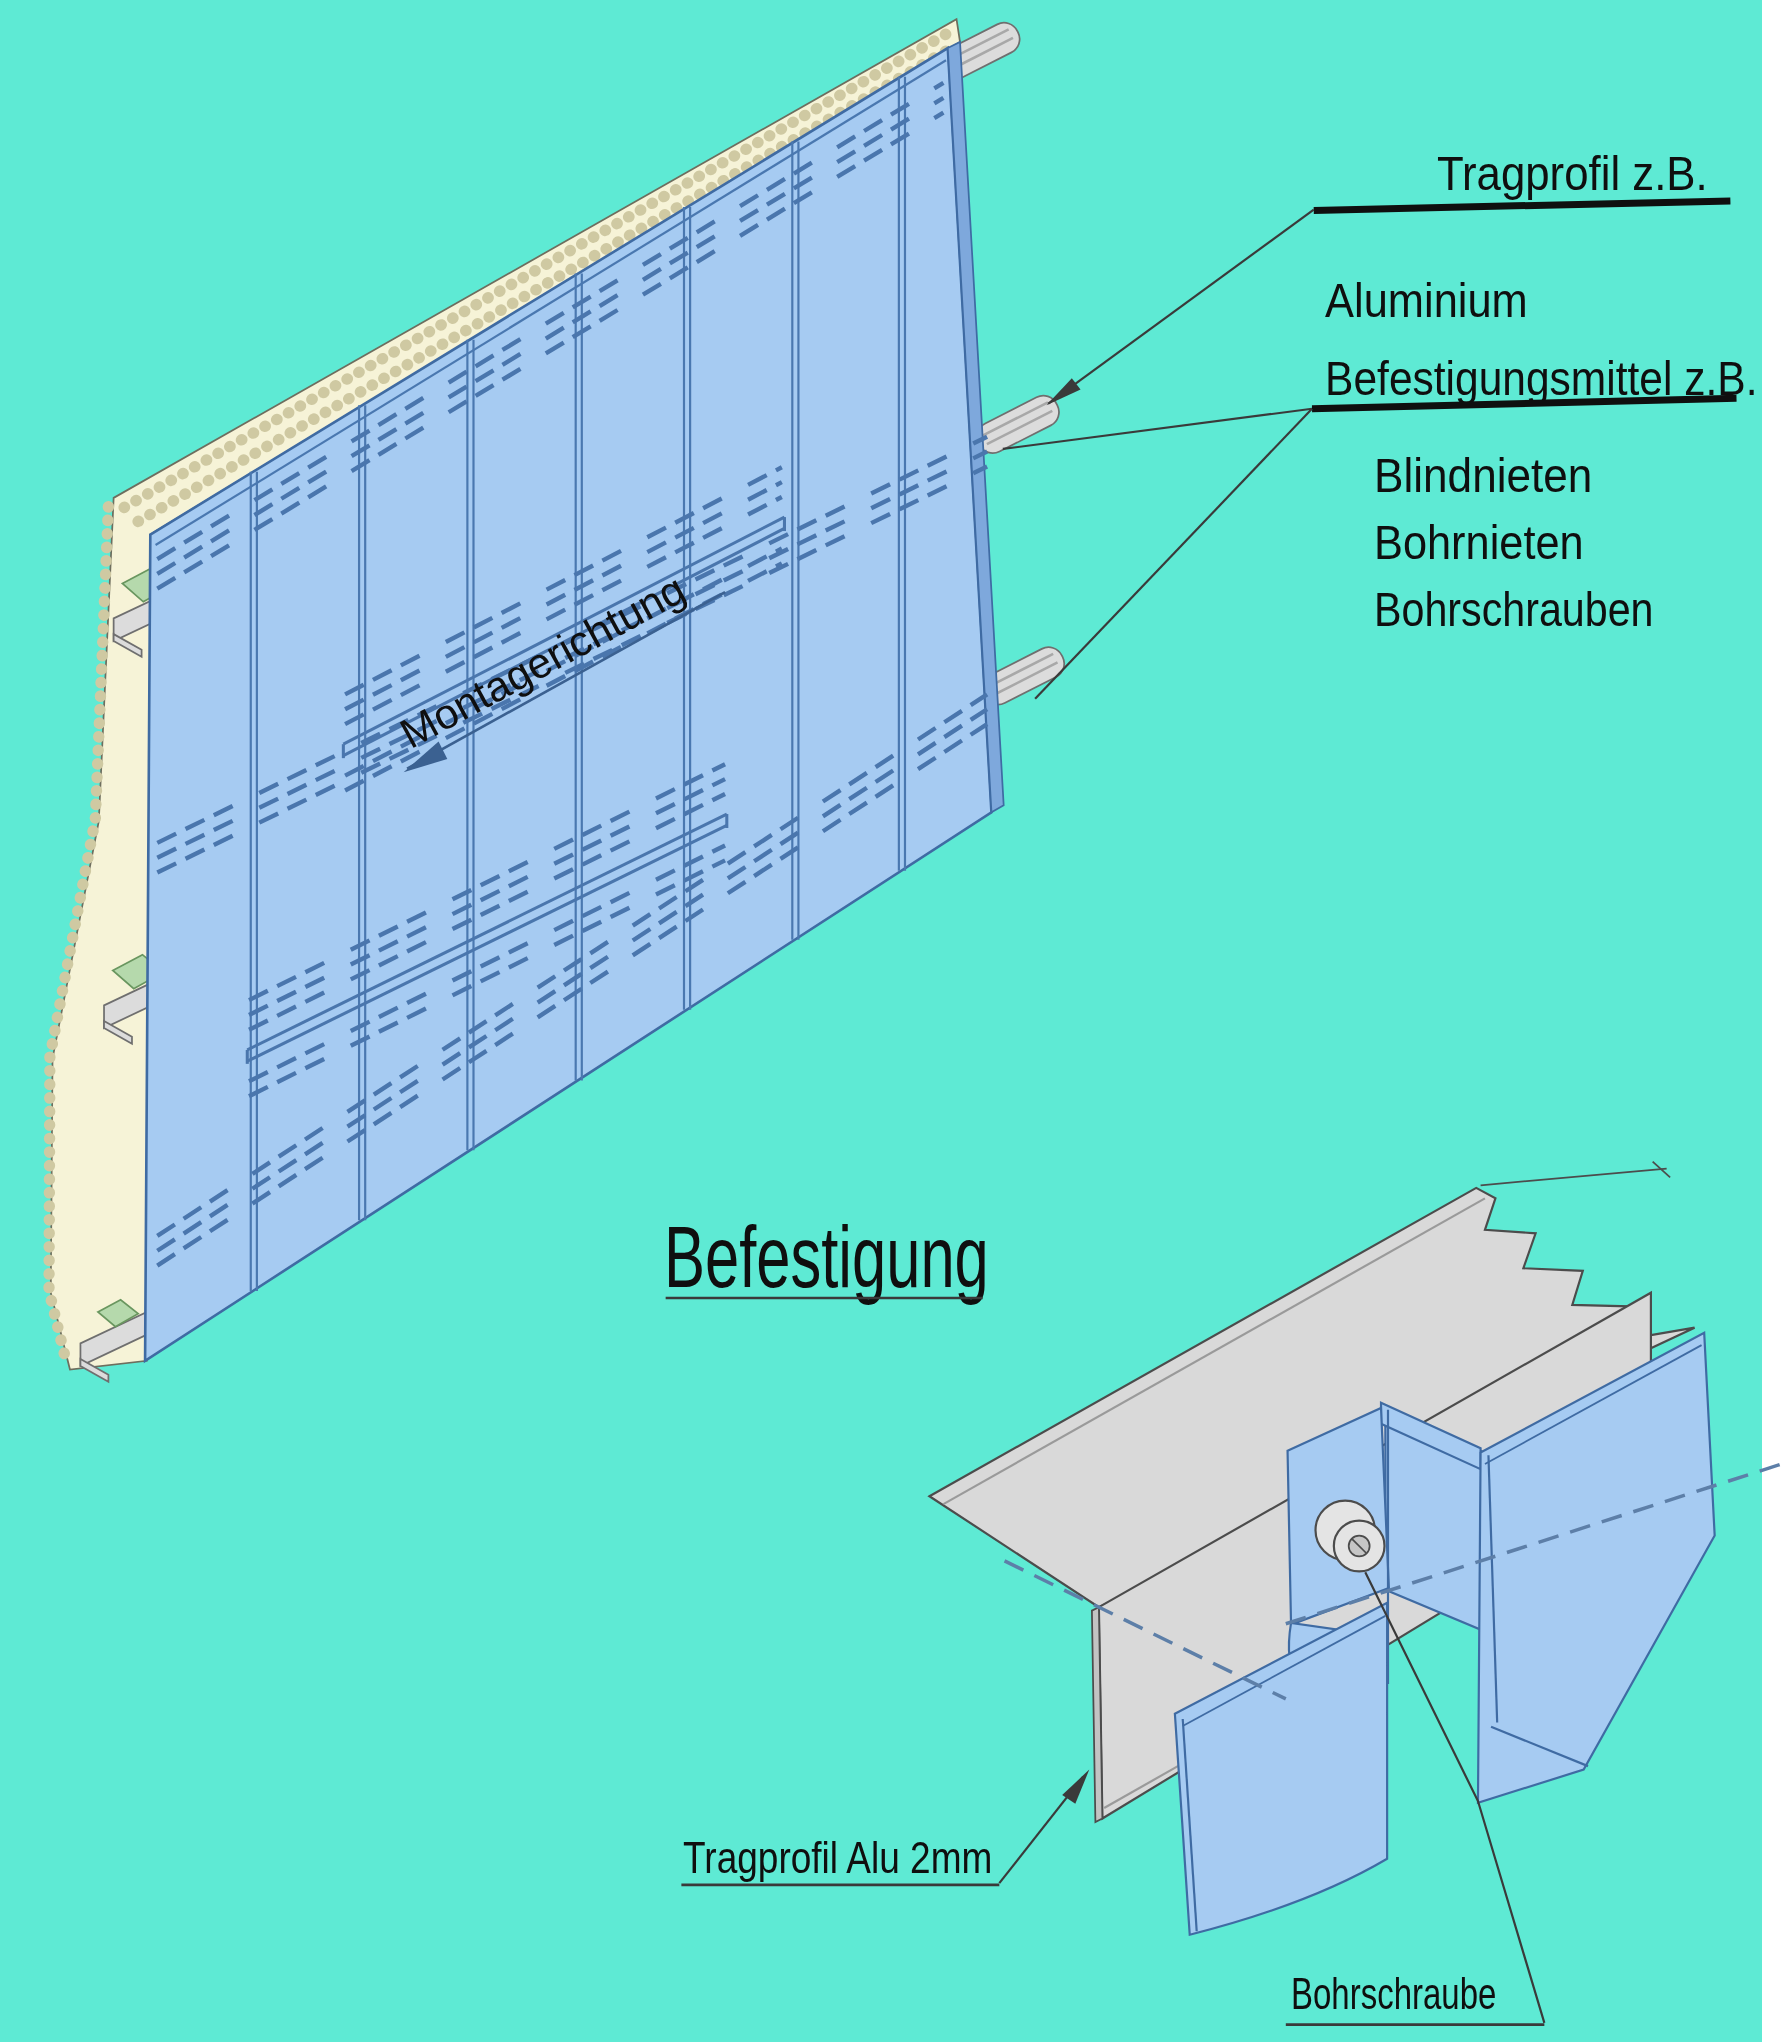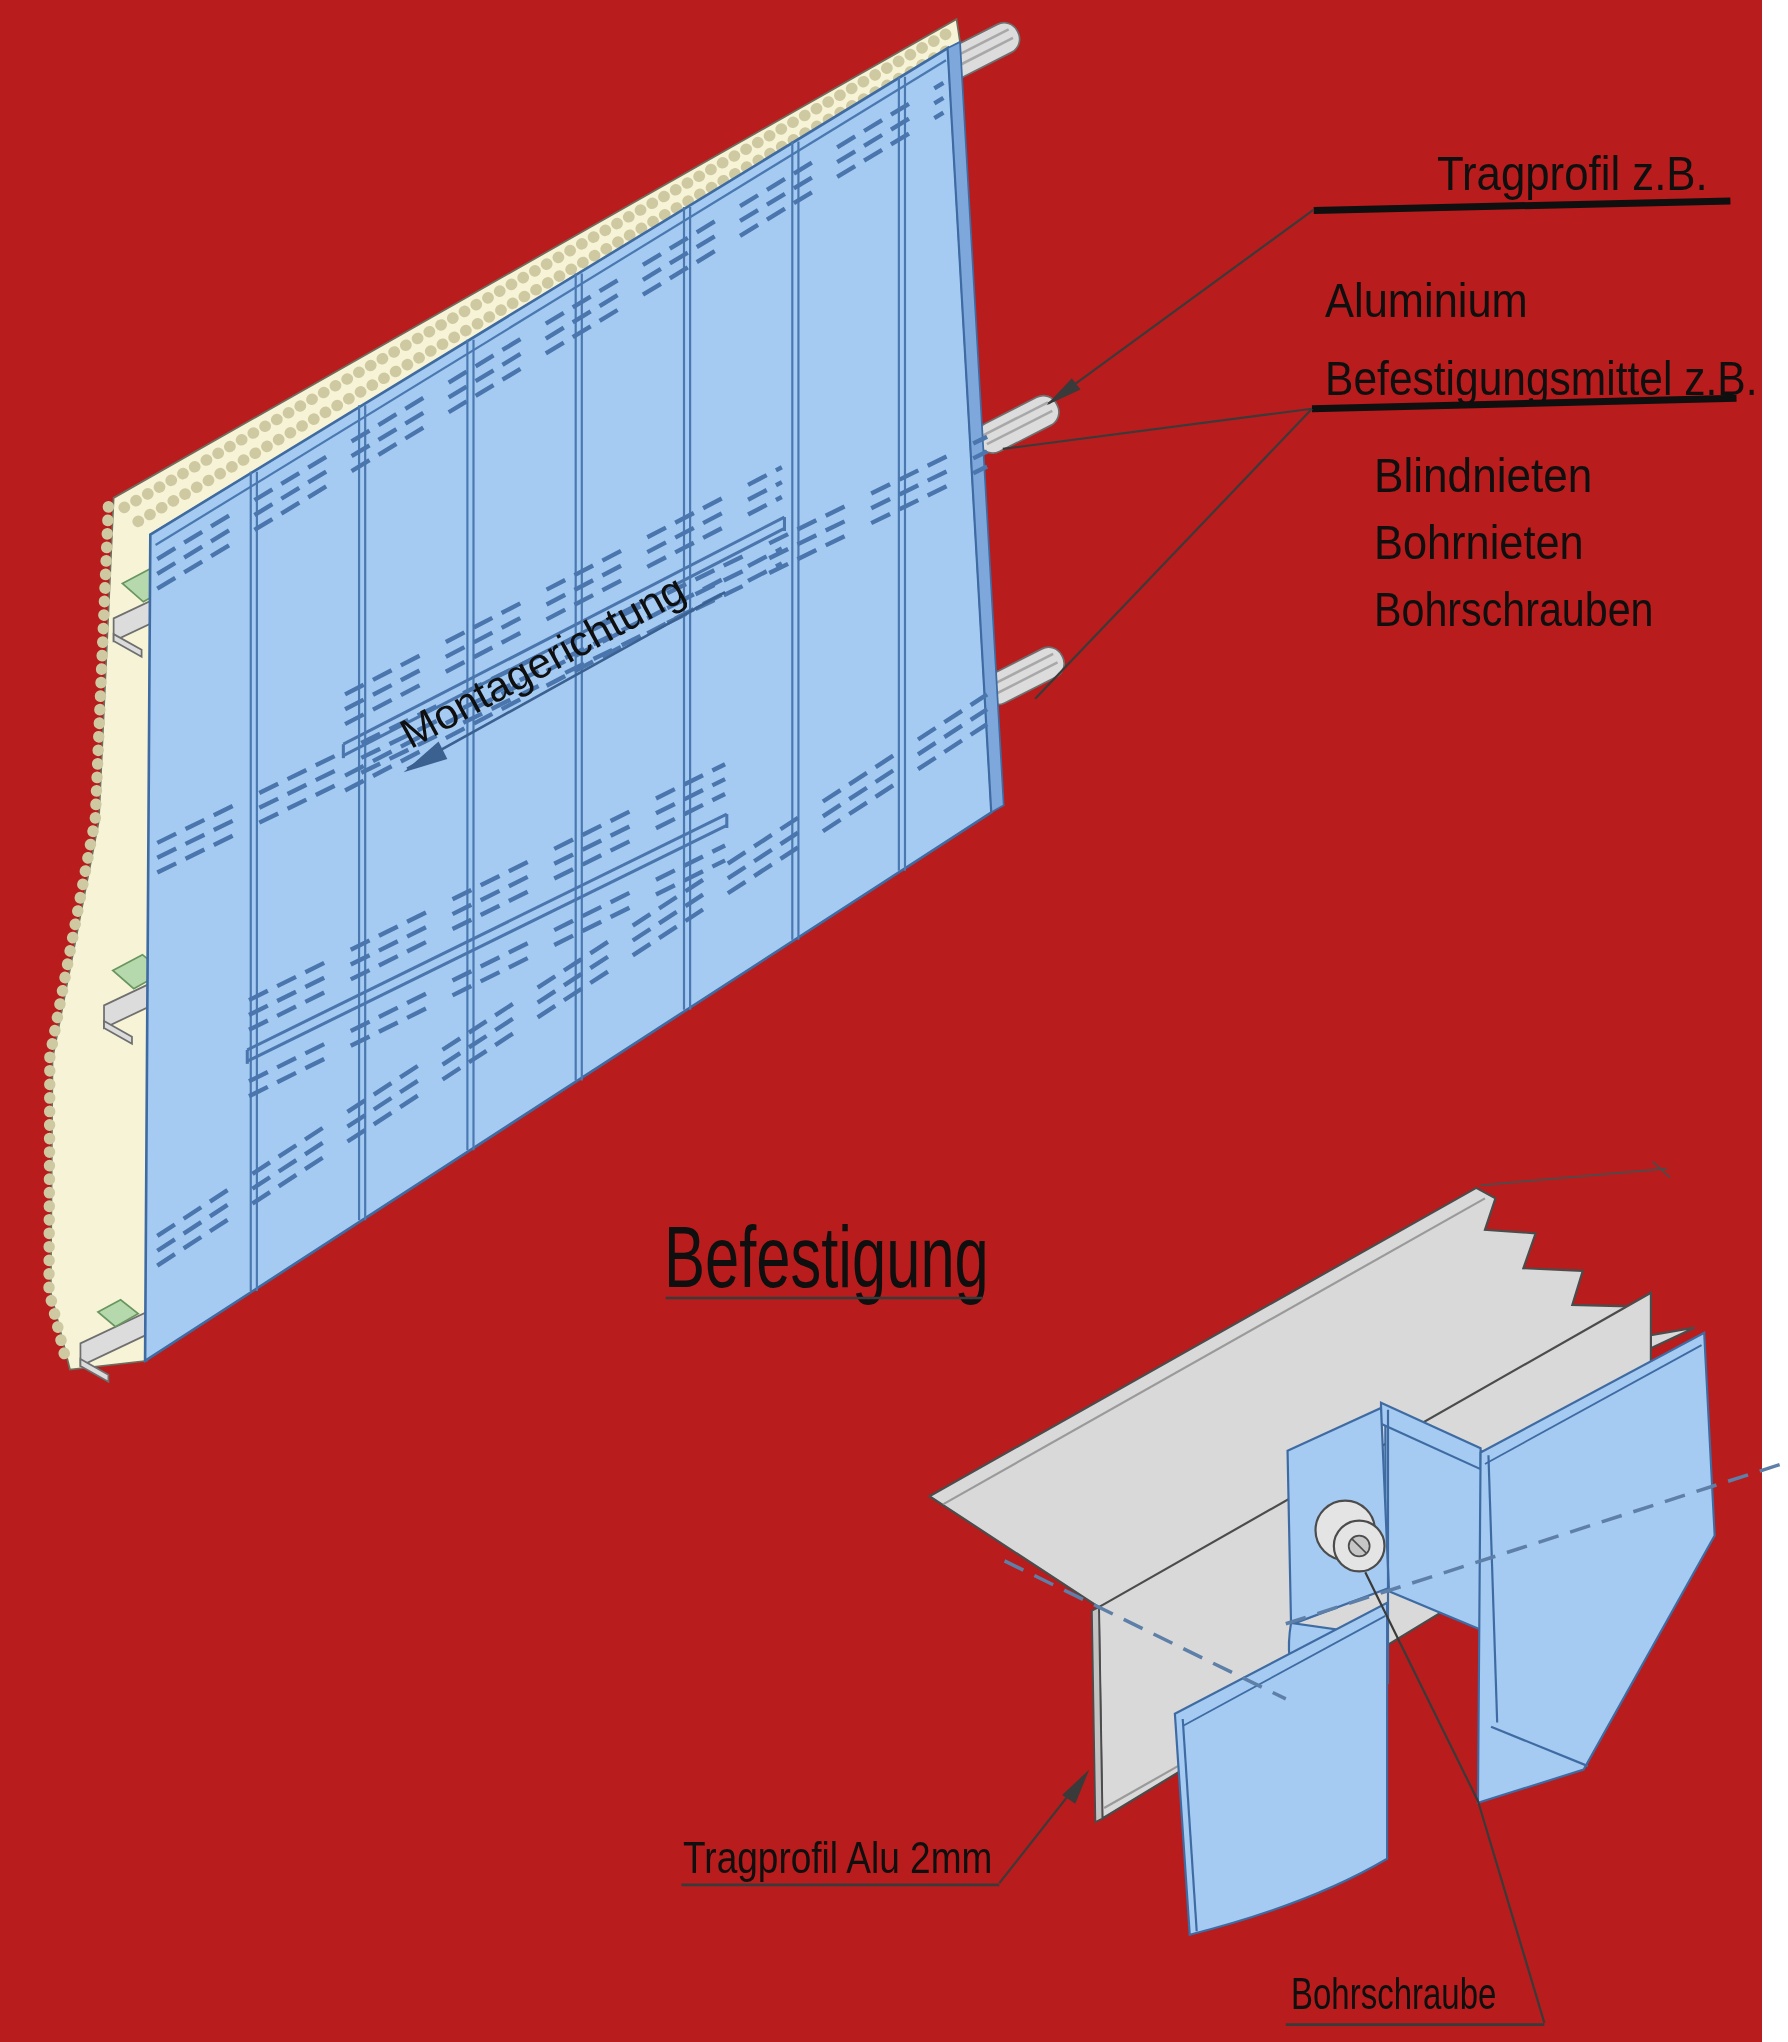--- a/index.html
+++ b/index.html
@@ -1,16 +1,16 @@
 <!DOCTYPE html>
 <html style="--panel: #a6cbf2; --panel_edge: #7ea8dc; --outline: #3f6ba3; --joint: #4a78b0; --dash: #4a76ad; --montage: #3b6191; --insulation: #f6f3d7; --insulation_edge: #6e6e5e; --scallop: #cfc9a2; --rail: #dcdcdc; --rail_edge: #6f6f6f; --clip: #b5d9ac; --clip_edge: #69965f; --gray: #d9d9d9; --gray_dark: #c3c3c3; --sketch: #4c4c4c; --leader: #3a3a3a; --axis: #5d7fa8; --text: #0f0f0f; --title: #3a3a3a; --screw: #e4e4e4; --screw_inner: #c6c6c6;font-size:14px"><head>
 <meta charset="utf-8">
 <style>
   html,body{margin:0;padding:0;background:#ffffff;}
-  .stage{width:1762px;height:2043px;position:relative;background:#b91c1c;}
+  .stage{width:1762px;height:2043px;position:relative;background:#5eead4;}
   svg{display:block}
   text{font-family:"Liberation Sans","DejaVu Sans",sans-serif;fill:var(--text);}
   .f-panel{fill:var(--panel);}
   .f-paneledge{fill:var(--panel_edge);}
   .s-outline{stroke:var(--outline);}
   .s-joint{stroke:var(--joint);}
   .riv{stroke:var(--dash);stroke-width:5;fill:none;stroke-dasharray:24 12 24 12 24 34;}
   .rivsolid{stroke:var(--dash);stroke-width:3.5;fill:none;}
   .dots{stroke:var(--scallop);stroke-width:13;stroke-dasharray:0.5 15;stroke-linecap:round;fill:none;}
   .lead{stroke:var(--leader);stroke-width:2.5;fill:none;}

